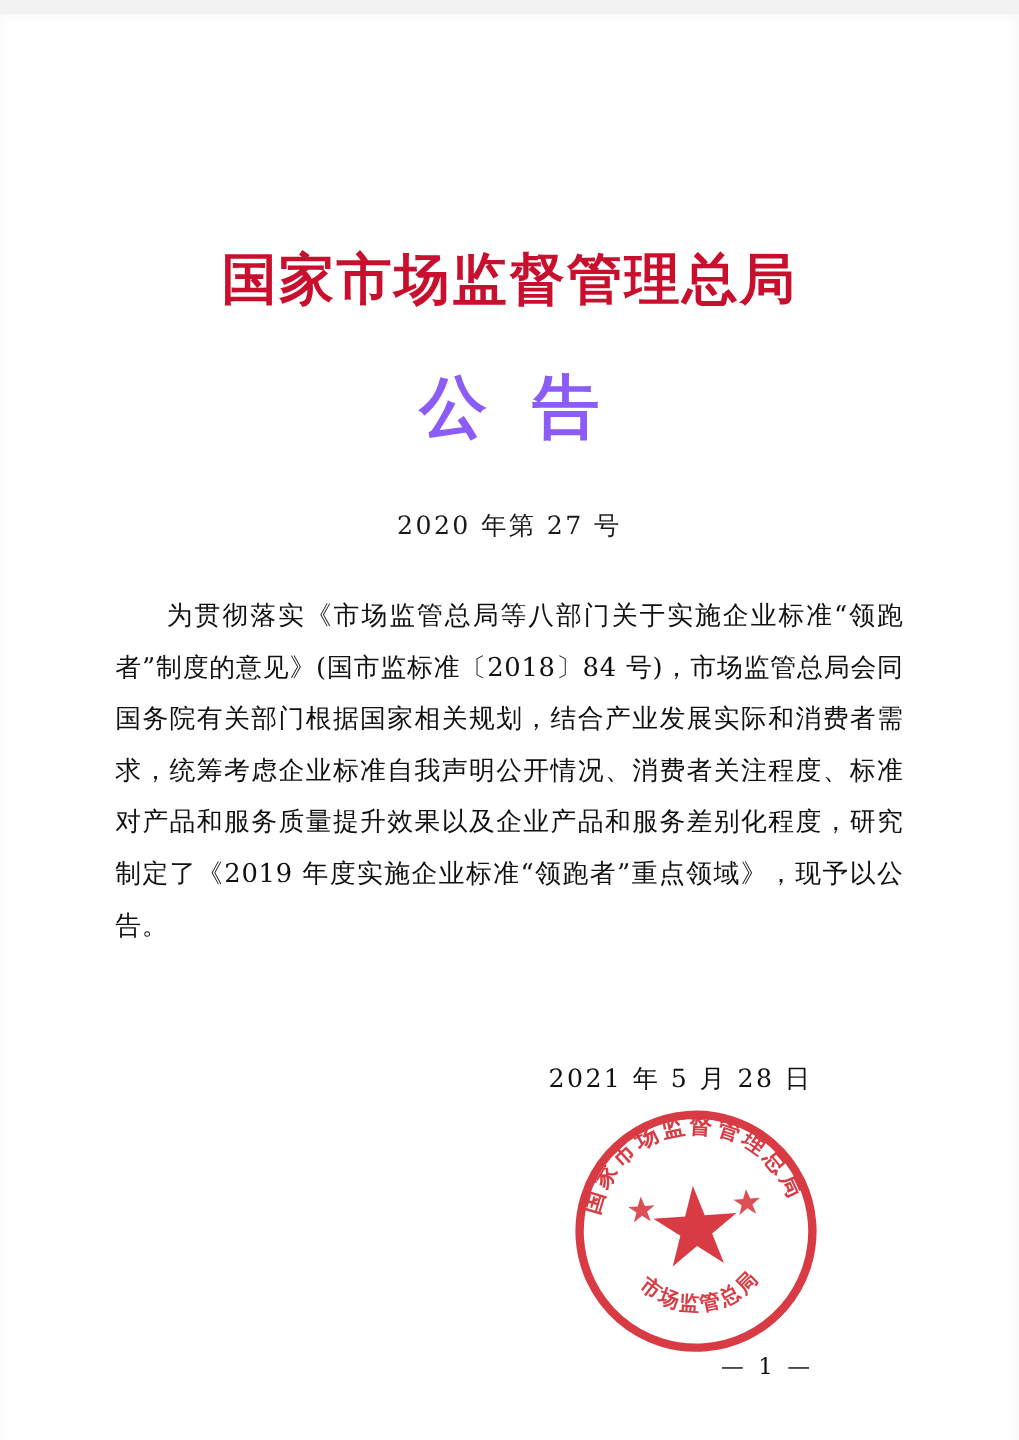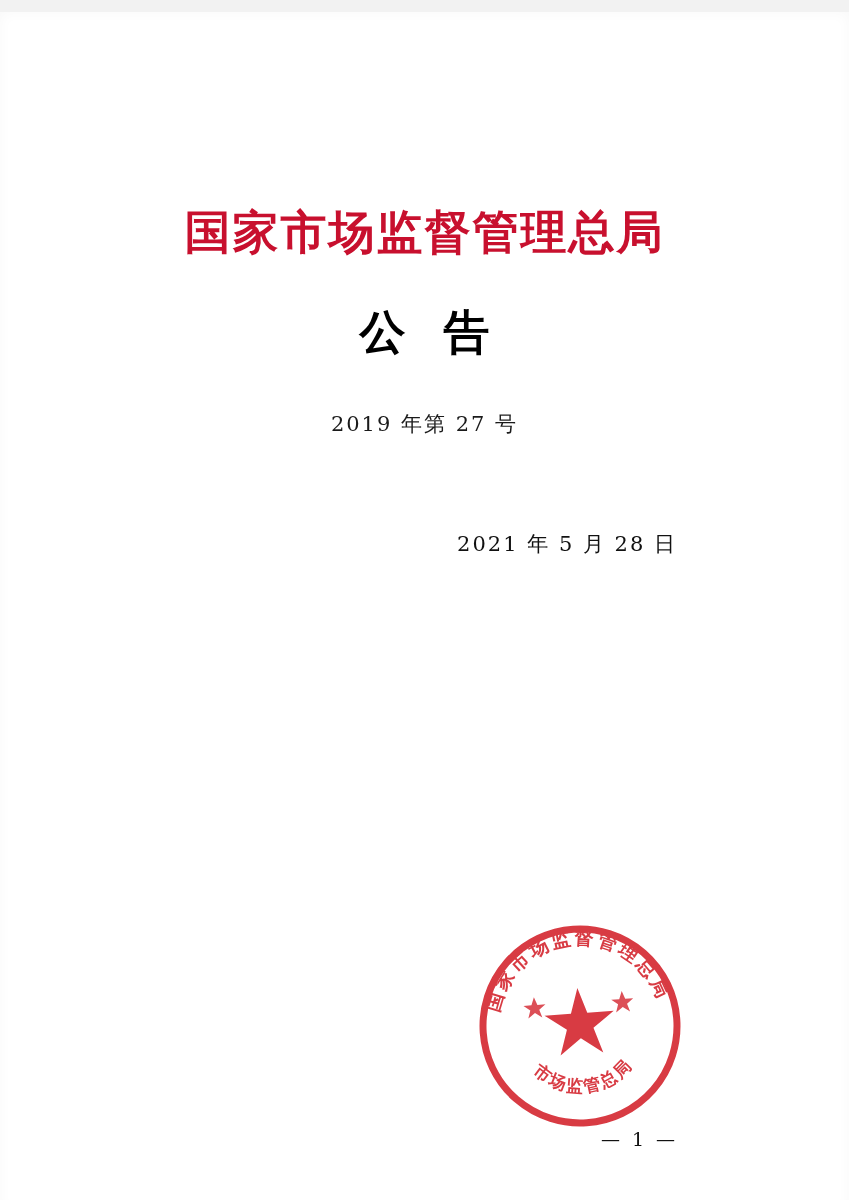--- a/index.html
+++ b/index.html
@@ -36,23 +36,23 @@
     text-align: center;
     color: #c8102e;
     font-weight: bold;
     font-size: 46px;
     letter-spacing: 2px;
     margin-top: 190px;
     font-family: "DejaVu Serif", serif;
   }
   .doc-kind {
     text-align: center;
-    color: #000000;
+    color: #8b5cf6;
     font-weight: bold;
-    font-size: 46px;
+    font-size: 56px;
     letter-spacing: 38px;
     text-indent: 38px;
     margin-top: 38px;
     font-family: Liberation Sans, sans-serif;
   }
   .doc-number {
     text-align: center;
     color: #1a1a1a;
     font-size: 21px;
     letter-spacing: 2px;
@@ -120,23 +120,24 @@
 <body>
 
 <div class="page">
 
   <div class="doc-body">
 
     <div class="org-title">国家市场监督管理总局</div>
 
     <div class="doc-kind">公告</div>
 
-    <div class="doc-number">2019 年第 27 号</div>
+    <div class="doc-number">2020 年第 27 号</div>
 
 
+    <div class="para">为贯彻落实《市场监管总局等八部门关于实施企业标准“领跑者”制度的意见》(国市监标准〔2018〕84 号)，市场监管总局会同国务院有关部门根据国家相关规划，结合产业发展实际和消费者需求，统筹考虑企业标准自我声明公开情况、消费者关注程度、标准对产品和服务质量提升效果以及企业产品和服务差别化程度，研究制定了《2019 年度实施企业标准“领跑者”重点领域》，现予以公告。</div>
 
     <div class="date-line">2021 年 5 月 28 日</div>
 
   </div>
 
   <div class="seal">
     <svg viewBox="0 0 212 212" width="212" height="212" aria-hidden="true">
       <defs>
         <path id="arcTop" d="M 24,106 A 82,82 0 1 1 188,106" fill="none"></path>
         <path id="arcBottom" d="M 40,106 A 66,66 0 0 0 172,106" fill="none"></path>

